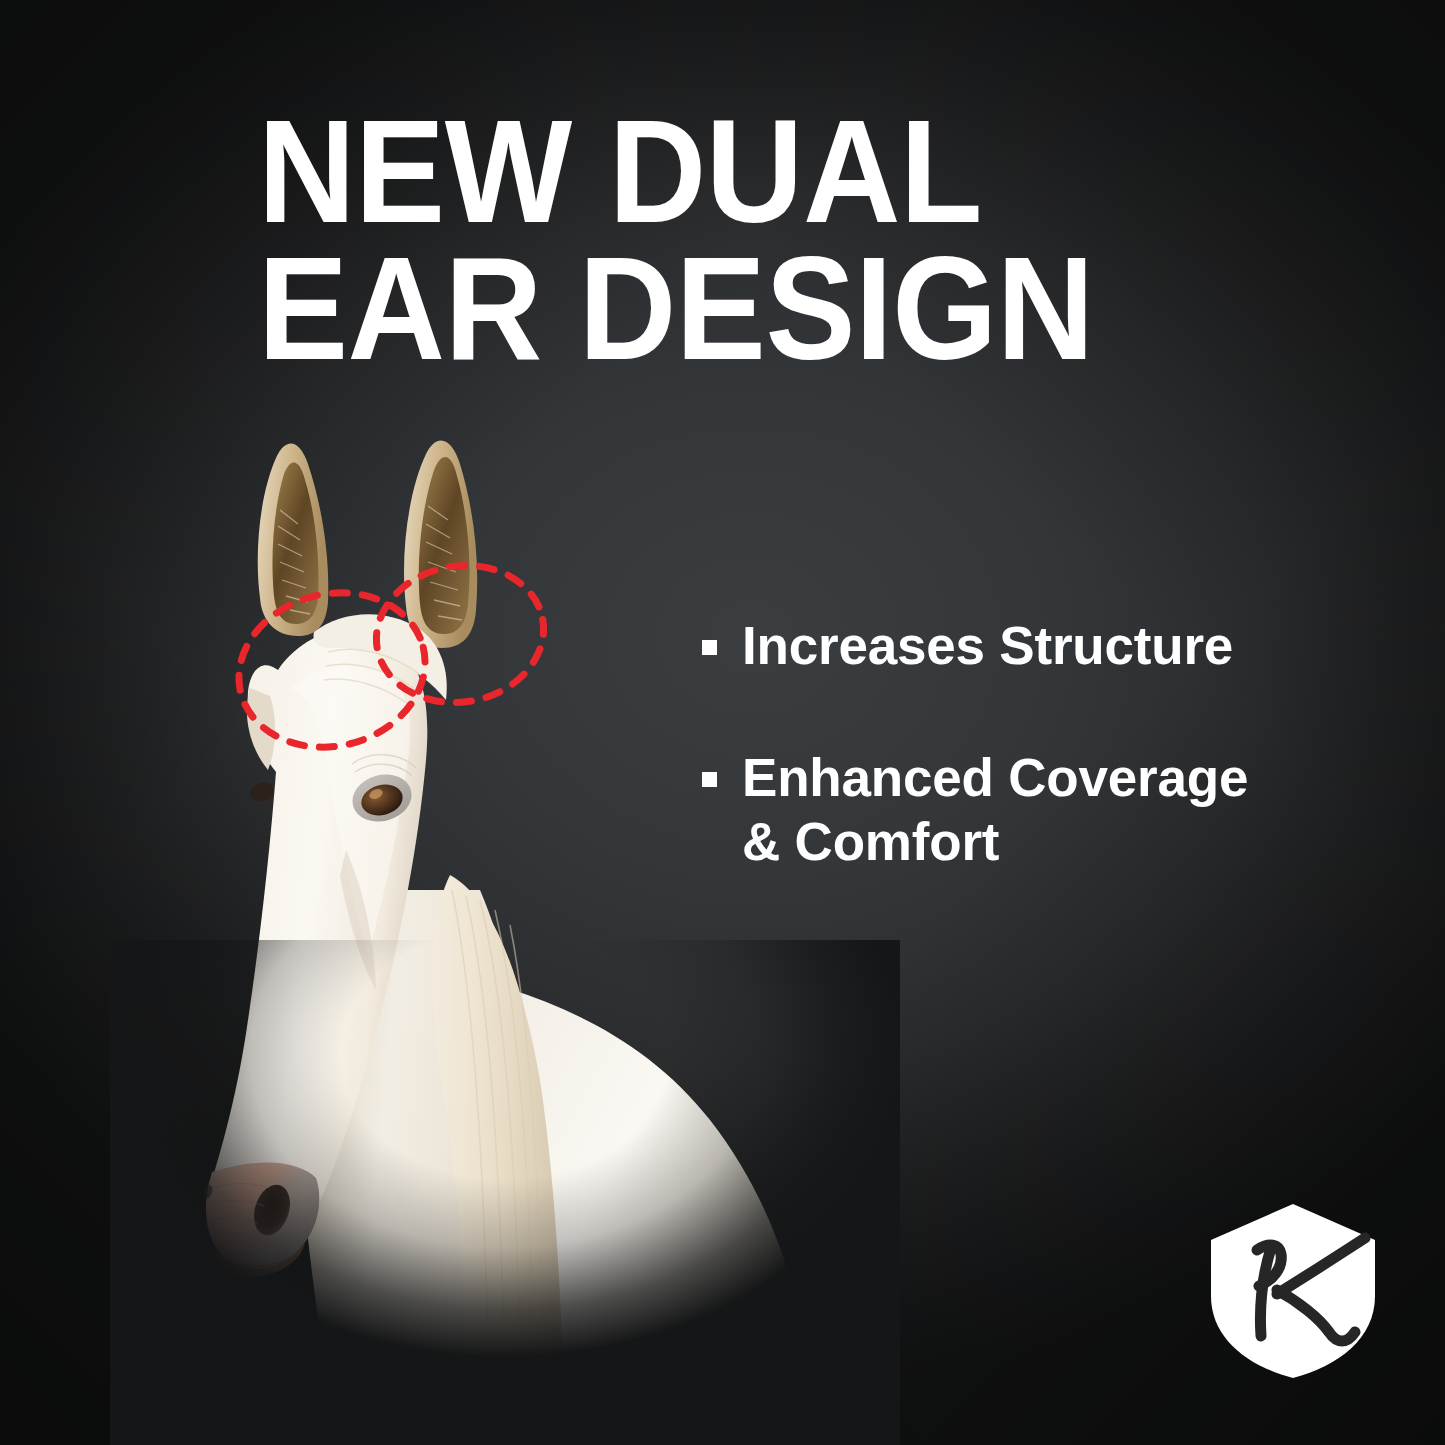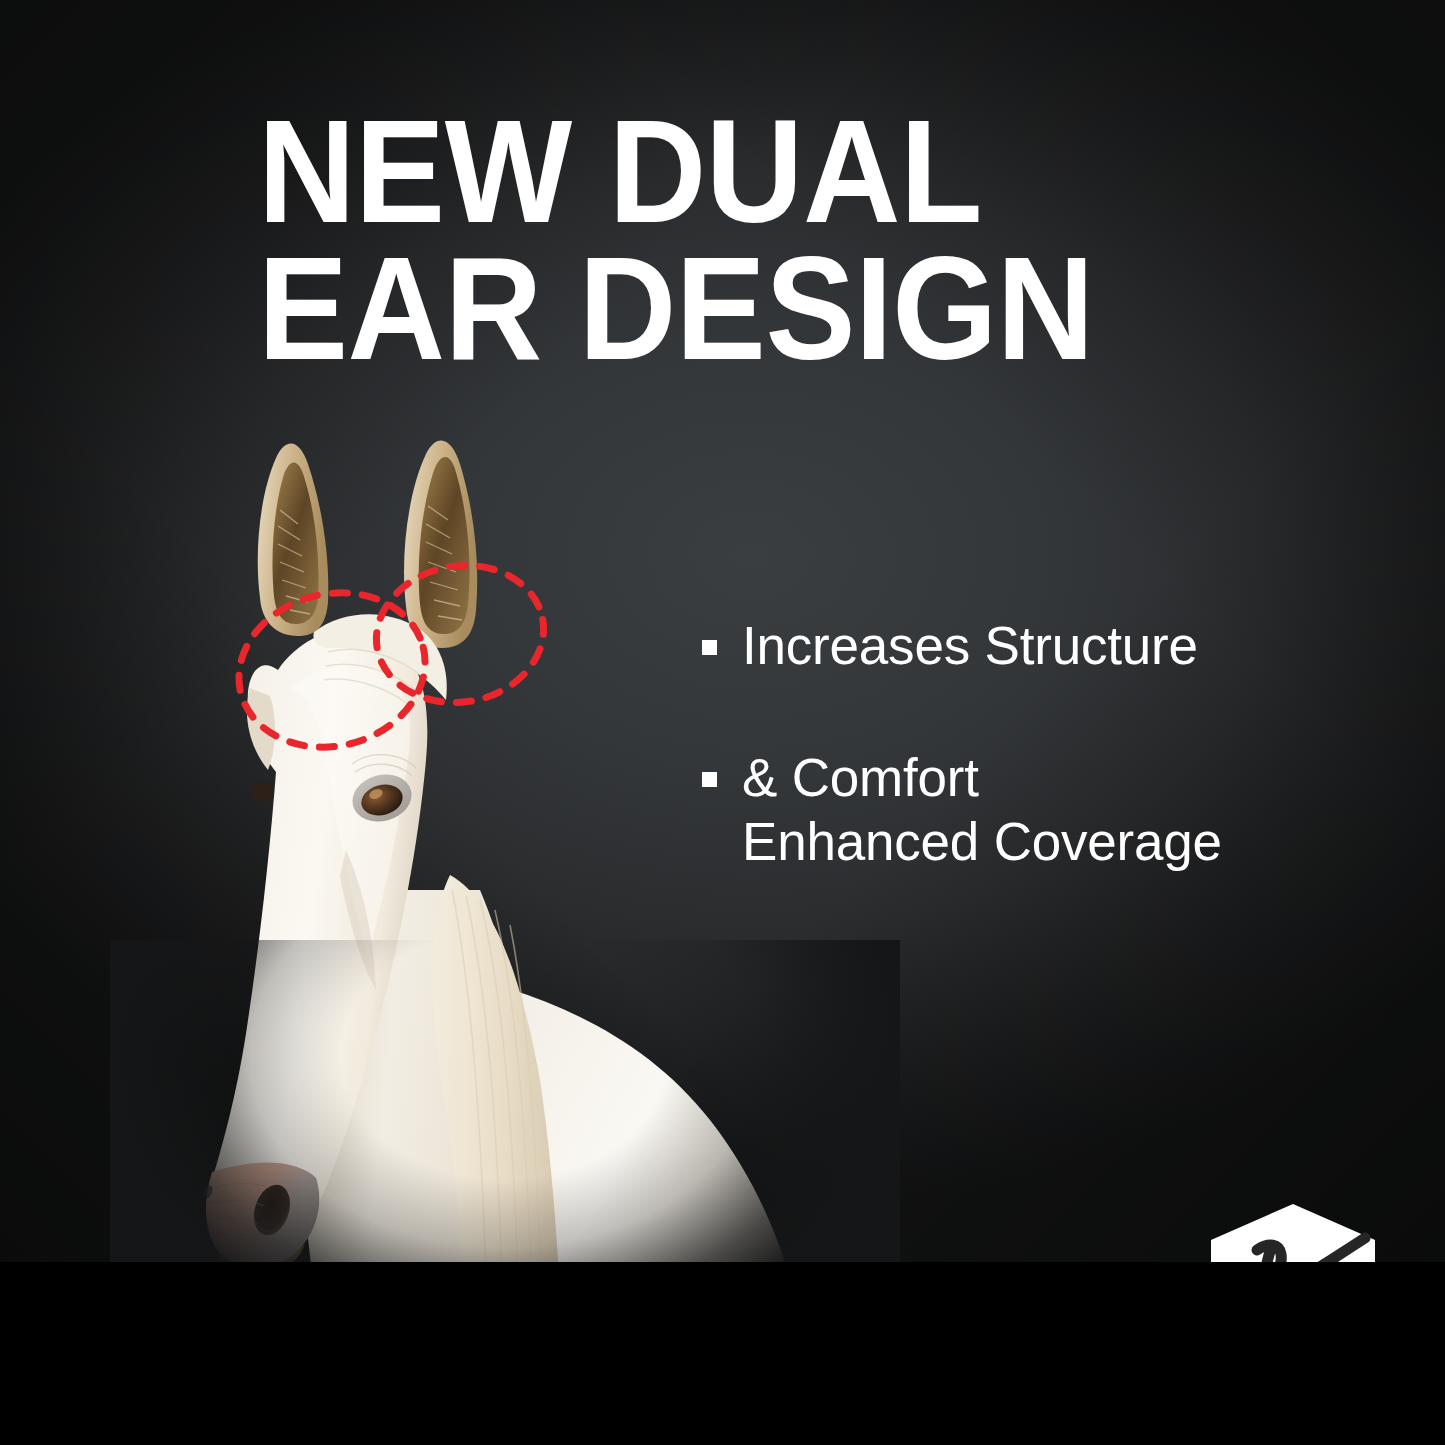--- a/index.html
+++ b/index.html
@@ -4,21 +4,21 @@
 <title>New Dual Ear Design</title>
 <style>
   html, body {
     margin: 0;
     padding: 0;
     background: #000;
   }
   #stage {
     position: relative;
     width: 1445px;
-    height: 1262px;
+    height: 1445px;
     overflow: hidden;
     font-family: "Liberation Sans", sans-serif;
     background: #151515;
   }
 
   
   .bg-base {
     position: absolute;
     inset: 0;
     background: #151617;
@@ -82,21 +82,21 @@
     top: 26px;
     width: 15px;
     height: 15px;
     background: #ffffff;
   }
   .bullet-text {
     display: block;
     color: #ffffff;
     font-size: 53px;
     line-height: 64px;
-    font-weight: 400;
+    font-weight: 700;
     letter-spacing: -0.2px;
   }
 
   
   .horse-wrap {
     position: absolute;
     left: 150px;
     top: 420px;
     width: 700px;
     height: 1000px;
@@ -344,22 +344,22 @@
 
   <div class="bullets">
 
     <div class="bullet-row">
       <span class="bullet-mark"></span>
       <span class="bullet-text">Increases Structure</span>
     </div>
 
     <div class="bullet-row">
       <span class="bullet-mark"></span>
+      <span class="bullet-text">Enhanced Coverage</span>
       <span class="bullet-text">&amp; Comfort</span>
-      <span class="bullet-text">Enhanced Coverage</span>
     </div>
 
   </div>
 
   <div class="logo">
     <svg viewBox="0 0 172 178">
       <path d="M86 2 L168 38 L168 94 C168 136 132 164 86 176
                C 40 164 4 136 4 94 L4 38 Z" fill="#ffffff"></path>
       <g fill="none" stroke="#262626" stroke-width="11" stroke-linecap="round" stroke-linejoin="round">
 

